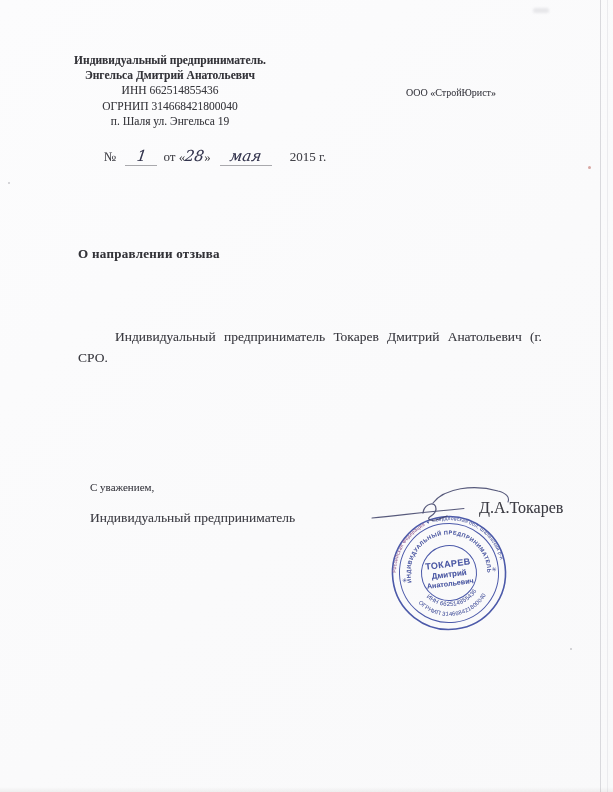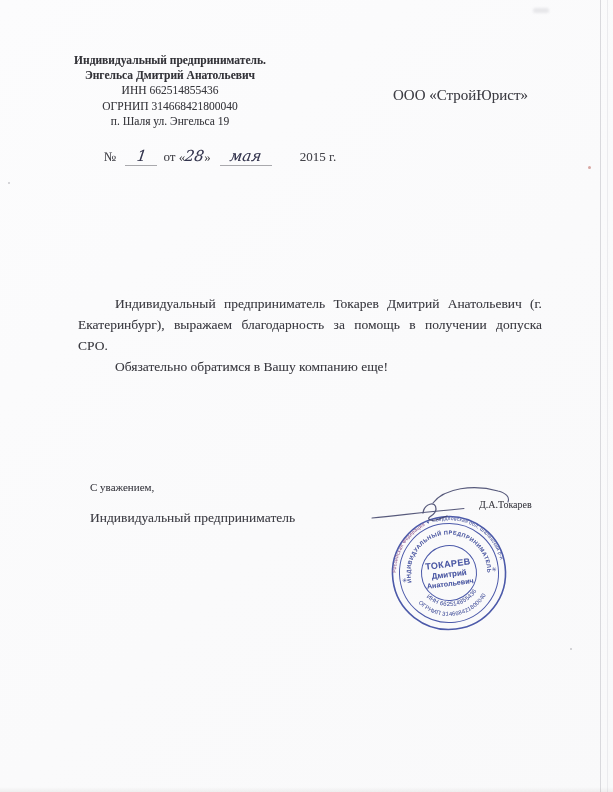--- a/index.html
+++ b/index.html
@@ -28,57 +28,57 @@
   .bottom-shade{position:absolute;left:0;bottom:0;width:613px;height:5px;background:linear-gradient(180deg,rgba(0,0,0,0),rgba(90,85,70,0.07));}
 
   
   .letterhead{
     position:absolute;left:59px;top:53px;width:222px;
     text-align:center;font-size:11.5px;line-height:15.2px;color:#38383d;
   }
   .lh-bold{font-weight:bold;color:#333338;}
 
   .recipient{
-    position:absolute;left:393px;top:87px;width:160px;
-    font-size:15px;color:#3d3d44;
+    position:absolute;left:406px;top:87px;width:160px;
+    font-size:10px;color:#3d3d44;
   }
 
   
   .refline{
     position:absolute;left:104px;top:147px;
     display:flex;align-items:baseline;font-size:13px;color:#44444a;
   }
   .refline .lbl{white-space:pre;}
   .blank{border-bottom:1px solid #a9a9ad;text-align:center;}
   .blank1{width:32px;margin:0 6px 0 9px;}
   .blank2{width:52px;margin:0 8px 0 9px;}
   .hand{
     font-family:"DejaVu Serif", serif;font-style:italic;
     color:#33344e;font-size:15px;transform:skewX(-8deg);display:inline-block;
   }
-  .refline .year{margin-left:20px;}
+  .refline .year{margin-left:10px;}
 
   
   .subject{
     position:absolute;left:78px;top:246px;
     font-weight:bold;font-size:13px;color:#333338;letter-spacing:.3px;
   }
 
   
   .body-text{
     position:absolute;left:78px;top:293px;width:464px;
     font-size:13.5px;line-height:21px;color:#3b3b41;
   }
   .bl-just{text-align:justify;text-align-last:justify;}
-  .bl-indent{text-indent:37px;}
+  .bl-indent{text-indent:37px;margin-top:33px;}
 
   
   .regards{position:absolute;left:90px;top:481px;font-size:11px;color:#3d3d44;}
   .signer-title{position:absolute;left:90px;top:510px;font-size:13.5px;color:#3d3d44;}
-  .signer-name{position:absolute;left:479px;top:499px;font-size:10px;color:#3d3d44;}
+  .signer-name{position:absolute;left:479px;top:499px;font-size:16px;color:#3d3d44;}
 
   
   .signature{position:absolute;left:368px;top:482px;width:152px;height:46px;z-index:3;opacity:.85;}
 
   
   .stamp{
     position:absolute;left:379px;top:503px;width:140px;height:140px;
     transform:rotate(-7deg);opacity:.92;z-index:2;
   }
   .stamp text{font-family:"Liberation Sans", sans-serif;}
@@ -109,26 +109,25 @@
   <div class="refline">
     <span class="lbl">№</span>
     <span class="blank blank1"><span class="hand">1</span></span>
     <span class="lbl">от «</span>
     <span class="hand">28</span>
     <span class="lbl">»</span>
     <span class="blank blank2"><span class="hand">мая</span></span>
     <span class="lbl year">2015 г.</span>
   </div>
 
+  <div class="subject">О направлении отзыва</div>
 
   <div class="body-text">
     <div class="bl-just bl-indent">Индивидуальный предприниматель Токарев Дмитрий Анатольевич (г.</div>
-    <div class="bl-just">Екатеринбург), выражаем благодарность за помощь в получении допуска</div>
     <div>СРО.</div>
-    <div class="bl-indent">Обязательно обратимся в Вашу компанию еще!</div>
   </div>
 
   <div class="regards">С уважением,</div>
   <div class="signer-title">Индивидуальный предприниматель</div>
   <div class="signer-name">Д.А.Токарев</div>
 
   <svg class="signature" viewBox="0 0 152 46" xmlns="http://www.w3.org/2000/svg">
     <g fill="none" stroke="#3c3f66" stroke-linecap="round">
       <path d="M 4,36 C 30,33.5 58,30 96,26.5" stroke-width="1.1"></path>
       <path d="M 55,31 c 1,-9 13,-13 13,-4 c 0,7 -11,8 -6,11 c 4,2 11,-2 17,-4" stroke-width="1.3"></path>

